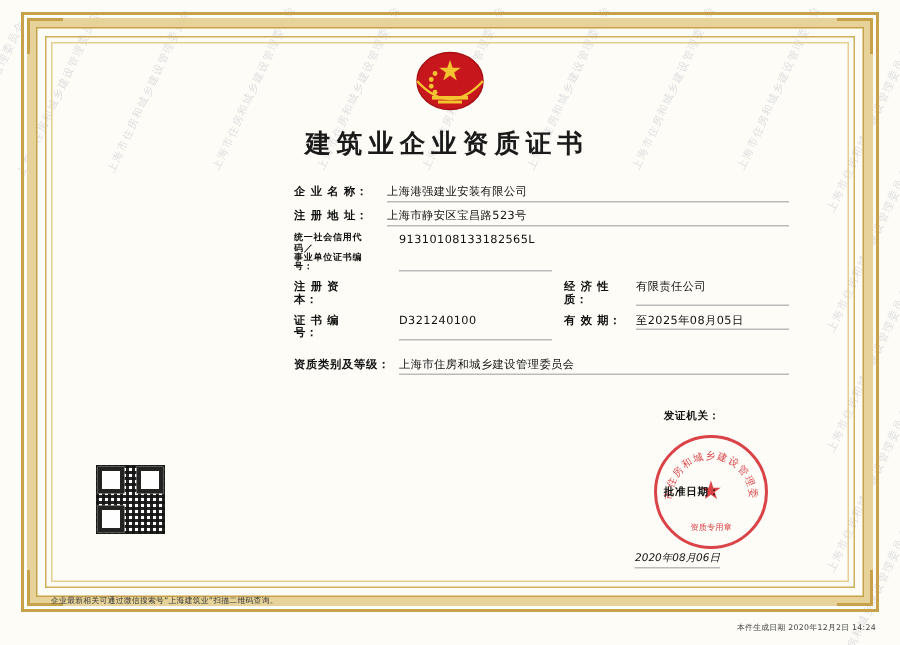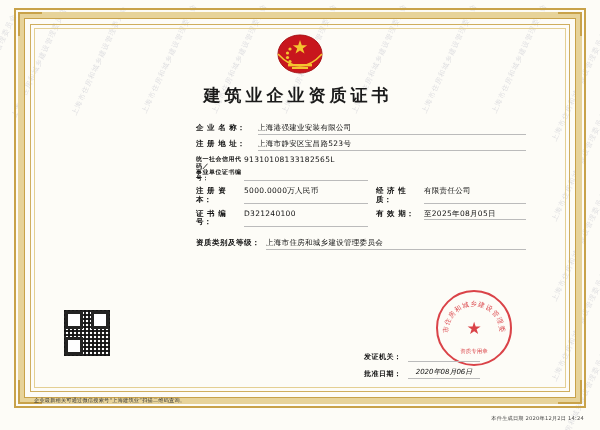--- a/index.html
+++ b/index.html
@@ -104,20 +104,21 @@
   }
   .val{
     flex:1;
     border-bottom:1px solid #bbb;
     padding-bottom:1px;
     letter-spacing:0.3px;
   }
   .row.split .left{
     flex:0 0 172px;
     display:flex;
+    gap:22px;
   }
   .row.split .right{
     flex:1;
     display:flex;
   }
   .row.split .lbl{width:48px;flex:0 0 48px;}
   .row.split .val{flex:1;}
 
   
   .qr{
@@ -165,21 +166,21 @@
     text-align:center;font-size:5.5px;color:#d4232a;
   }
 
   
   .issuer{
     position:absolute;
     right:120px;bottom:46px;
     width:116px;
     font-size:7px;color:#111;
   }
-  .issuer .irow{display:flex;margin-bottom:5px;align-items:flex-end;}
+  .issuer .irow{display:flex;margin-bottom:5px;align-items:flex-end;flex-direction:column;}
   .issuer .ilbl{flex:0 0 44px;font-weight:bold;letter-spacing:.5px;}
   .issuer .ival{flex:1;border-bottom:1px solid #bbb;padding-bottom:1px;text-align:center;font-style:italic;}
 
   
   .footer-note{
     position:absolute;
     left:34px;bottom:26px;
     font-size:5.2px;color:#333;
     letter-spacing:.2px;
   }
@@ -252,21 +253,20 @@
       <div class="left">
         <div class="lbl two" style="white-space:pre-line;">统一社会信用代码／
 事业单位证书编号：</div>
         <div class="val">91310108133182565L</div>
       </div>
     </div>
 
     <div class="row split">
       <div class="left">
         <div class="lbl">注 册 资 本：</div>
-        <div class="val">5000.0000万人民币</div>
       </div>
       <div class="right" style="margin-left:8px;">
         <div class="lbl">经 济 性 质：</div>
         <div class="val">有限责任公司</div>
       </div>
     </div>
 
     <div class="row split">
       <div class="left">
         <div class="lbl">证 书 编 号：</div>

